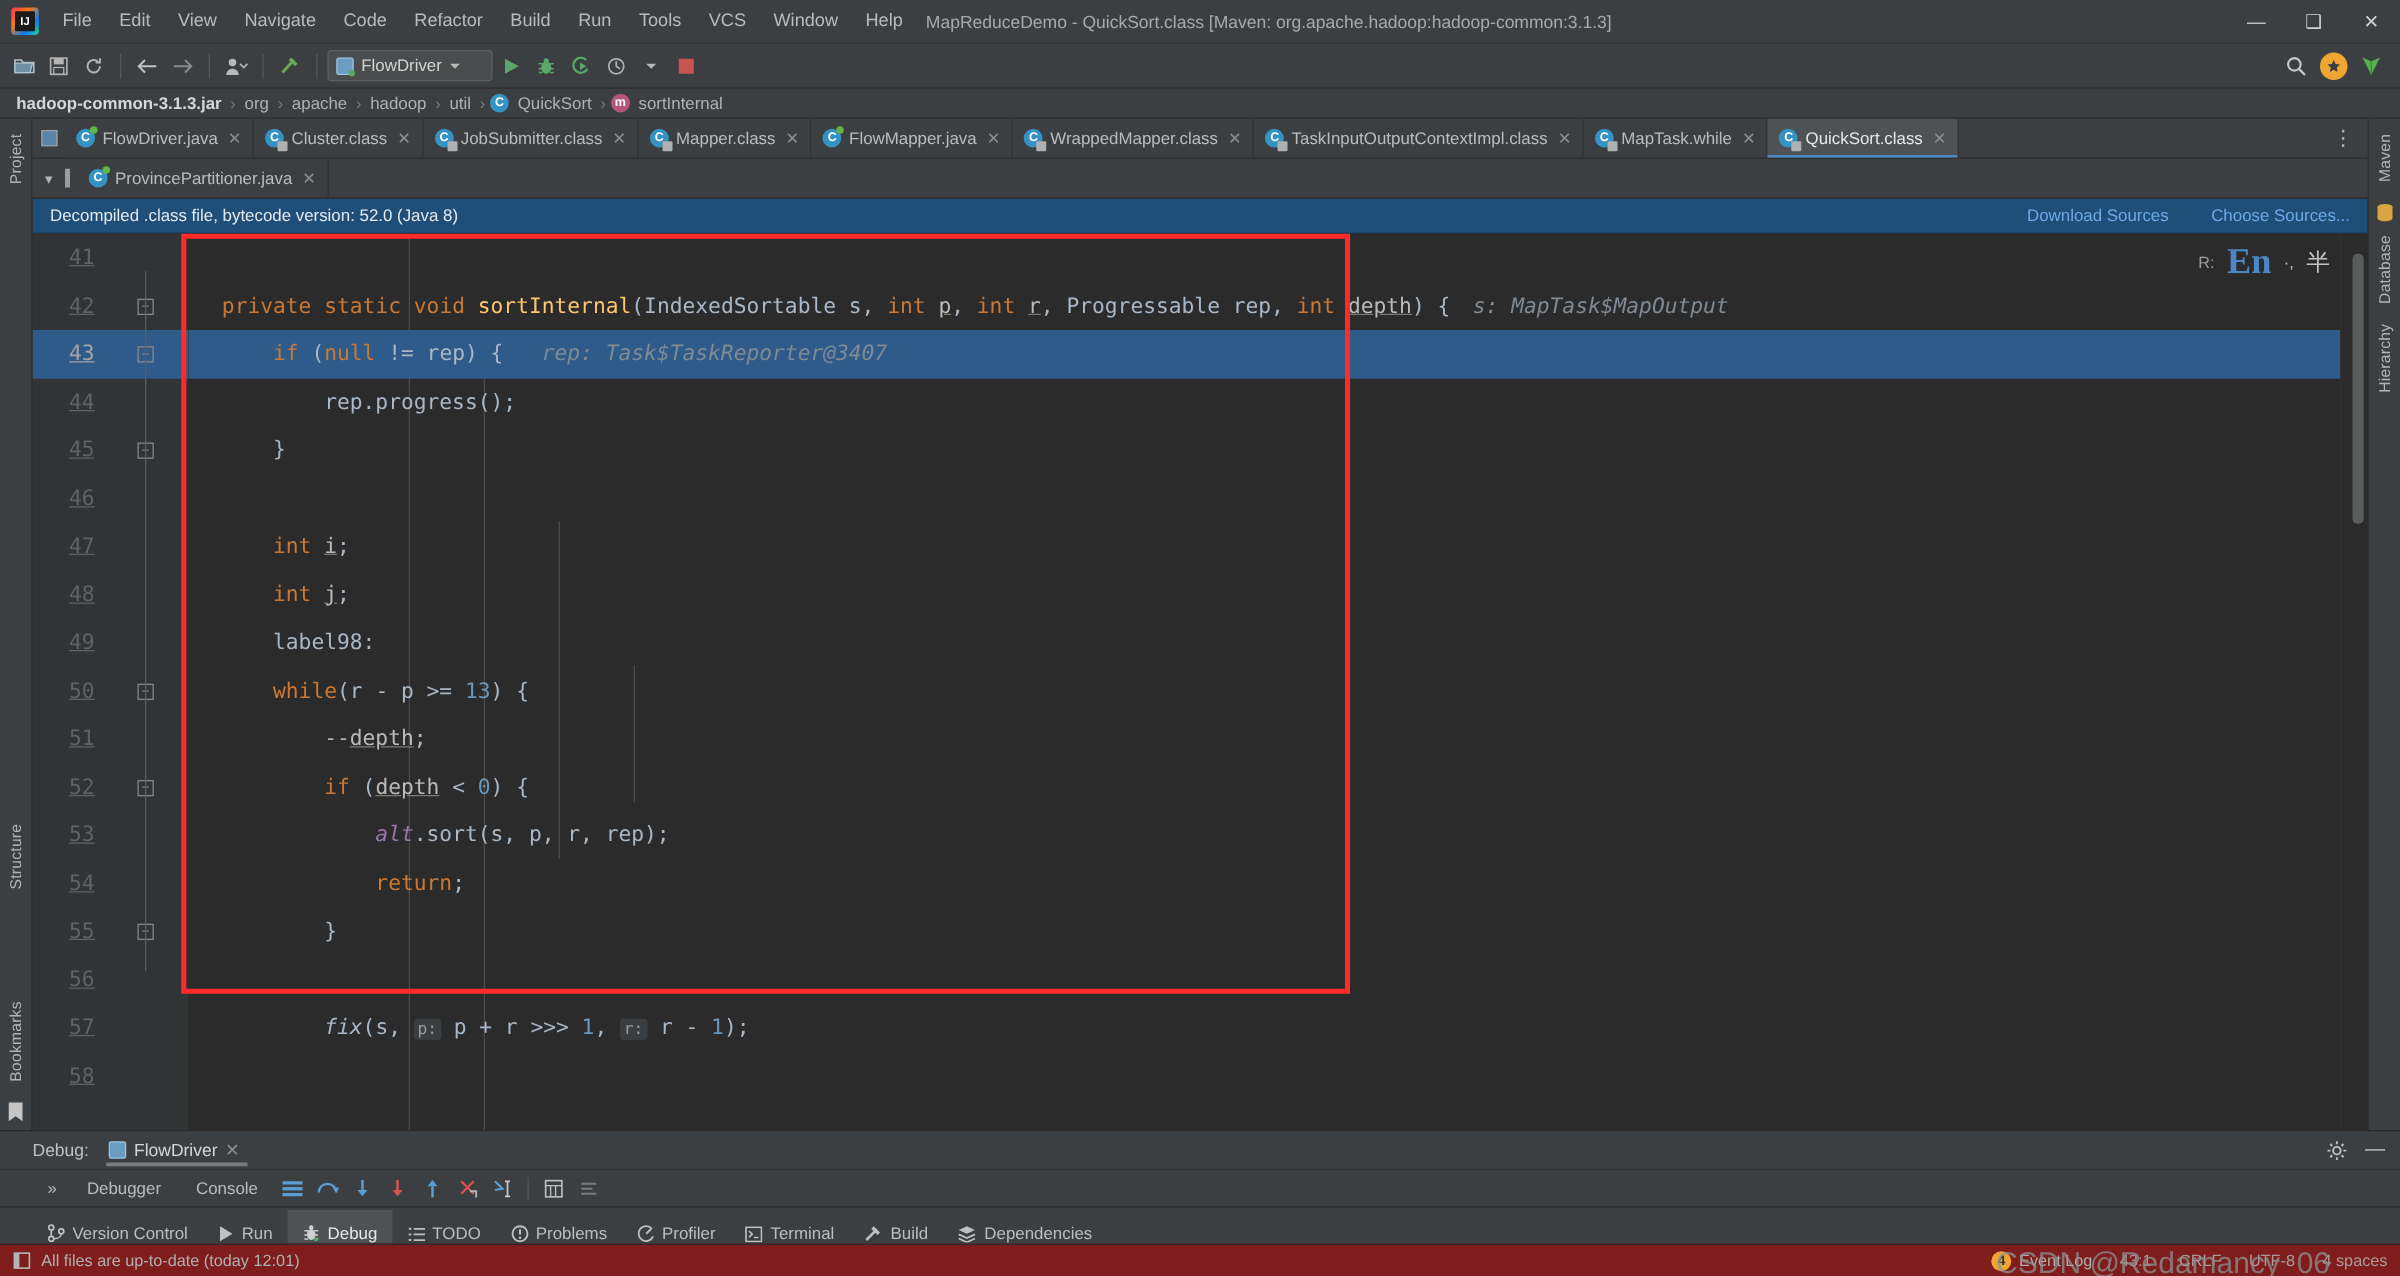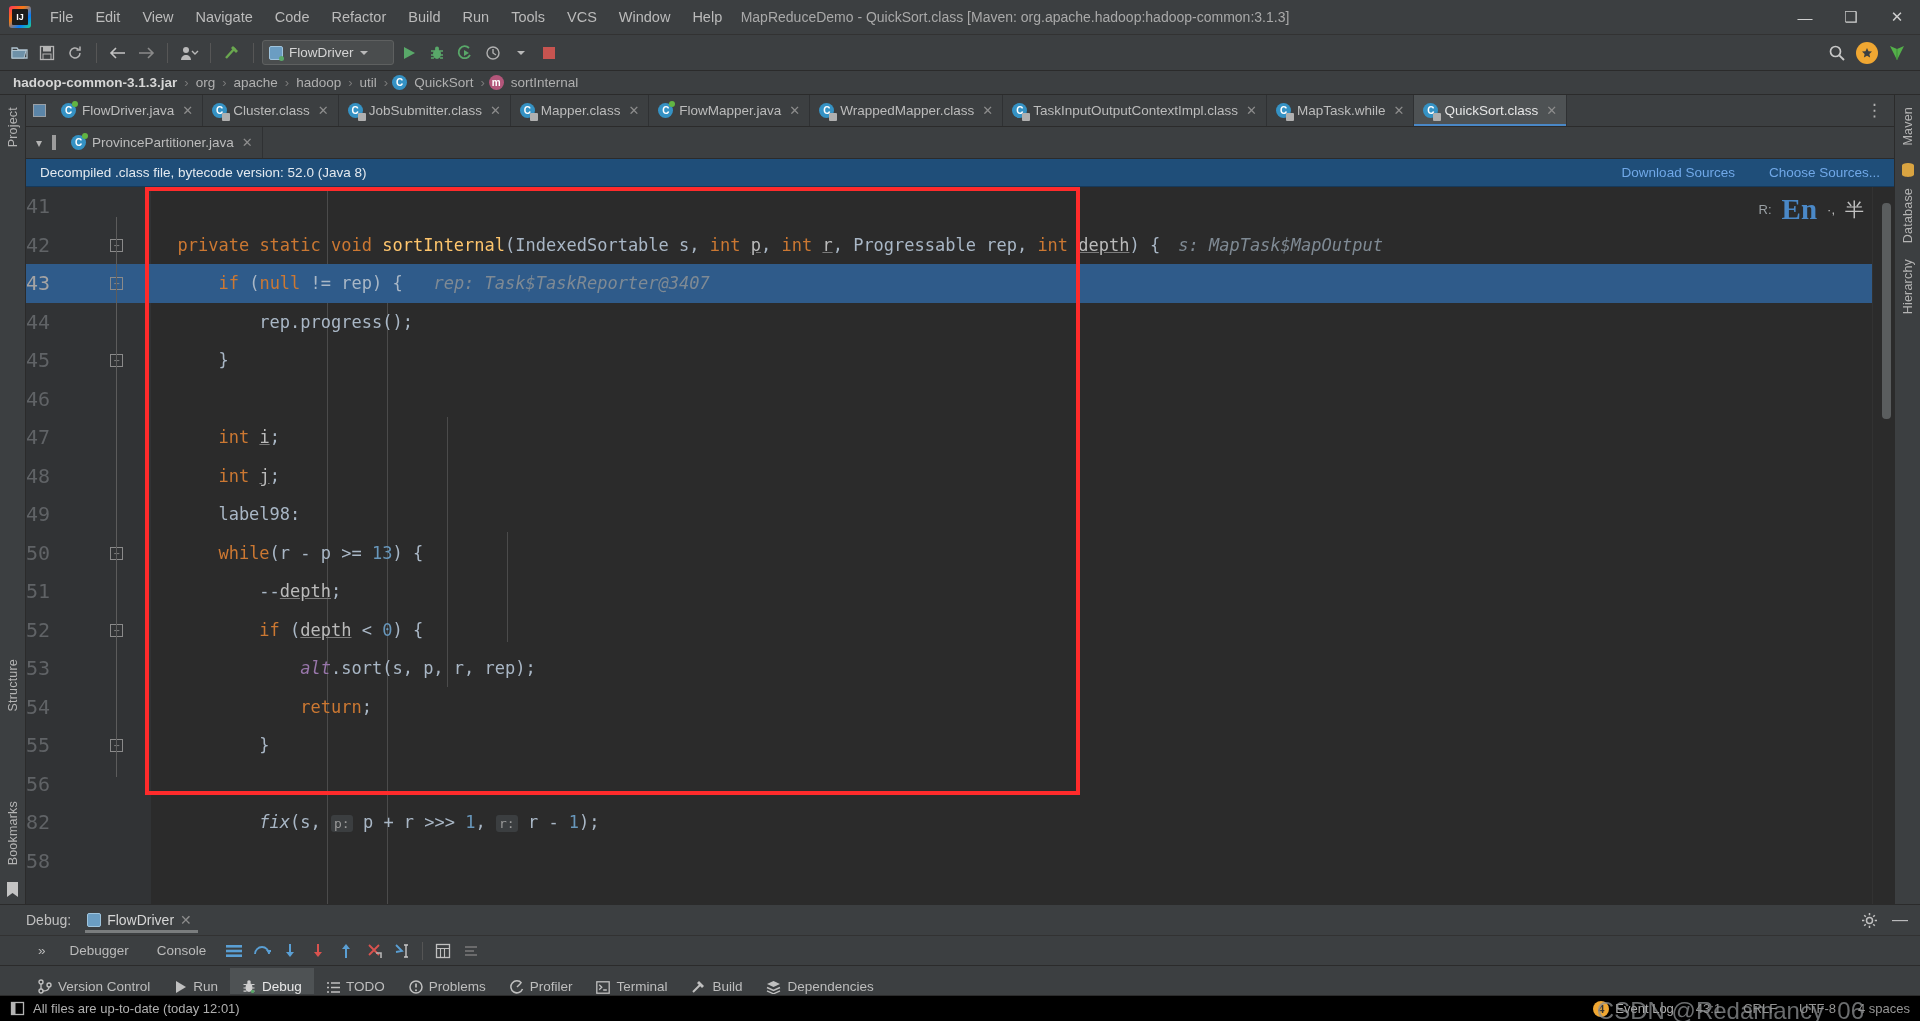--- a/index.html
+++ b/index.html
@@ -130,22 +130,22 @@
   .notify .links { margin-left:auto; display:flex; gap:34px; }
   .notify .links a { color:#70a8e8; text-decoration:none; }
 
   
   .editorwrap { flex:1 1 auto; display:flex; min-height:0; position:relative; background:#2b2b2b; }
   .gutter {
     width:125px; flex:0 0 125px; background:#313335; position:relative; overflow:hidden;
     font-family:"DejaVu Sans Mono", monospace;
   }
   .gutter .ln {
-    height:38.5px; line-height:38.5px; text-align:left; padding-right:46px;
-    font-size:20px; color:#606366;
+    height:38.5px; line-height:38.5px; text-align:center; padding-right:46px;
+    font-size:17px; color:#606366;text-decoration:underline;
   }
   .gutter .ln.cur { color:#a4a3a3; }
   .gutter .ln.hl { background:#2f5b8a; }
   .fold {
     position:absolute; right:28px; width:13px; height:13px; border:1px solid #8a8a8a;
     color:#8a8a8a; font-size:10px; line-height:11px; text-align:center;
   }
   .foldline{ position:absolute; right:34px; width:1px; background:#5c5c5c; }
 
   .codearea {
@@ -207,21 +207,21 @@
   
   .bottombar {
     height:30px; flex:0 0 30px; background:#3c3f41; display:flex; align-items:center;
     padding-left:26px; border-top:1px solid #2b2b2b; gap:0px;
   }
   .bb-item { display:flex; align-items:flex-end; gap:6px; font-size:13.5px; color:#bdbdbd; padding:0 12px; height:26px;}
   .bb-item.active{ background:#4e5254; color:#e8e8e8; }
 
   
   .statusbar {
-    height:26px; flex:0 0 26px; background:#000000; display:flex; align-items:center;
+    height:26px; flex:0 0 26px; background:#7f1d1d; display:flex; align-items:center;
     padding:0 10px; font-size:13px; color:#b0b0b0; border-top:1px solid #2b2b2b; gap:8px;
     position:relative;
   }
   .sb-right { margin-left:auto; display:flex; align-items:center; gap:22px; }
   .sb-badge{ width:16px;height:16px;border-radius:50%;background:#f0a732;color:#333;font-size:11px;
     display:flex;align-items:center;justify-content:center;font-weight:bold;}
   .watermark{
     position:absolute; right:56px; bottom:-4px; font-size:24px; color:#8e9193; opacity:.75;
     font-family:"Liberation Sans",sans-serif; pointer-events:none;
   }
@@ -501,21 +501,21 @@
             <span class="fold" style="top: 359.5px;">−</span>
             <div class="ln">50</div>
             <div class="ln">51</div>
             <span class="fold" style="top: 436.5px;">−</span>
             <div class="ln">52</div>
             <div class="ln">53</div>
             <div class="ln">54</div>
             <span class="fold" style="top: 552px;">−</span>
             <div class="ln">55</div>
             <div class="ln">56</div>
-            <div class="ln">82</div>
+            <div class="ln">57</div>
             <div class="ln">58</div>
             <div class="foldline" style="top: 30px; height: 560px;"></div>
           </div>
         <div class="codearea" id="codearea">
           <div class="indentguide" style="left:176px;"></div>
           <div class="indentguide" style="left:236px; top:77px; bottom:0;"></div>
           <div class="indentguide" style="left:296px; top:230px; height:270px;"></div>
           <div class="indentguide" style="left:356px; top:345px; height:110px;"></div>
         <div class="crow"></div>
             <div class="crow"><span class="txt">  </span><span class="kw">private </span><span class="kw">static </span><span class="kw">void </span><span class="fnname">sortInternal</span><span class="txt">(</span><span class="txt">IndexedSortable s, </span><span class="kw">int </span><span class="undl">p</span><span class="txt">, </span><span class="kw">int </span><span class="undl">r</span><span class="txt">, </span><span class="txt">Progressable rep, </span><span class="kw">int </span><span class="undl">depth</span><span class="txt">) {</span><span class="hint" style="margin-left: 18px;">s: MapTask$MapOutput</span></div>

